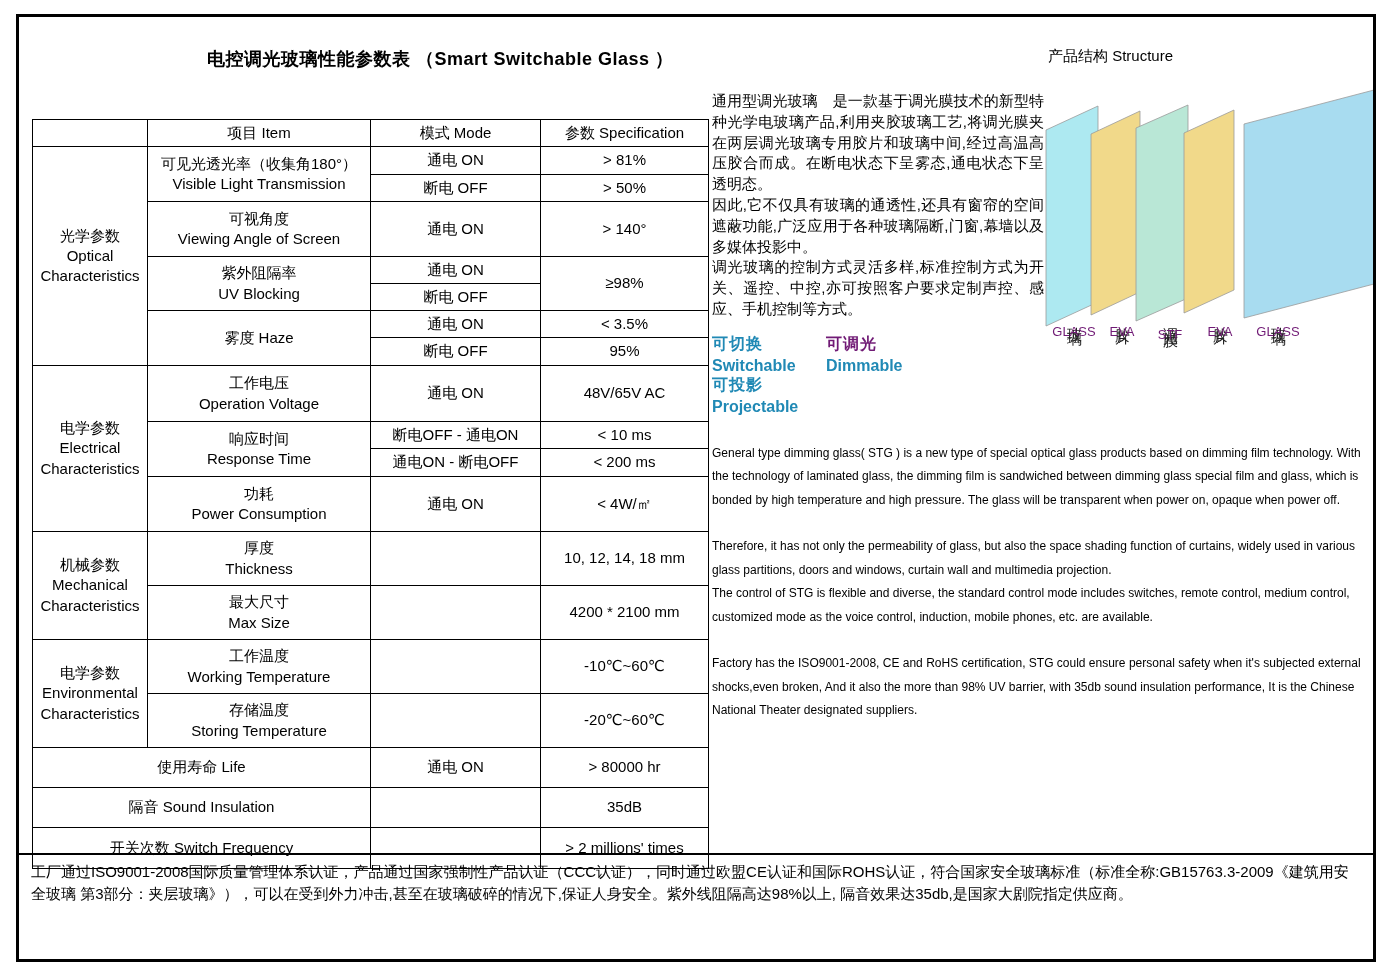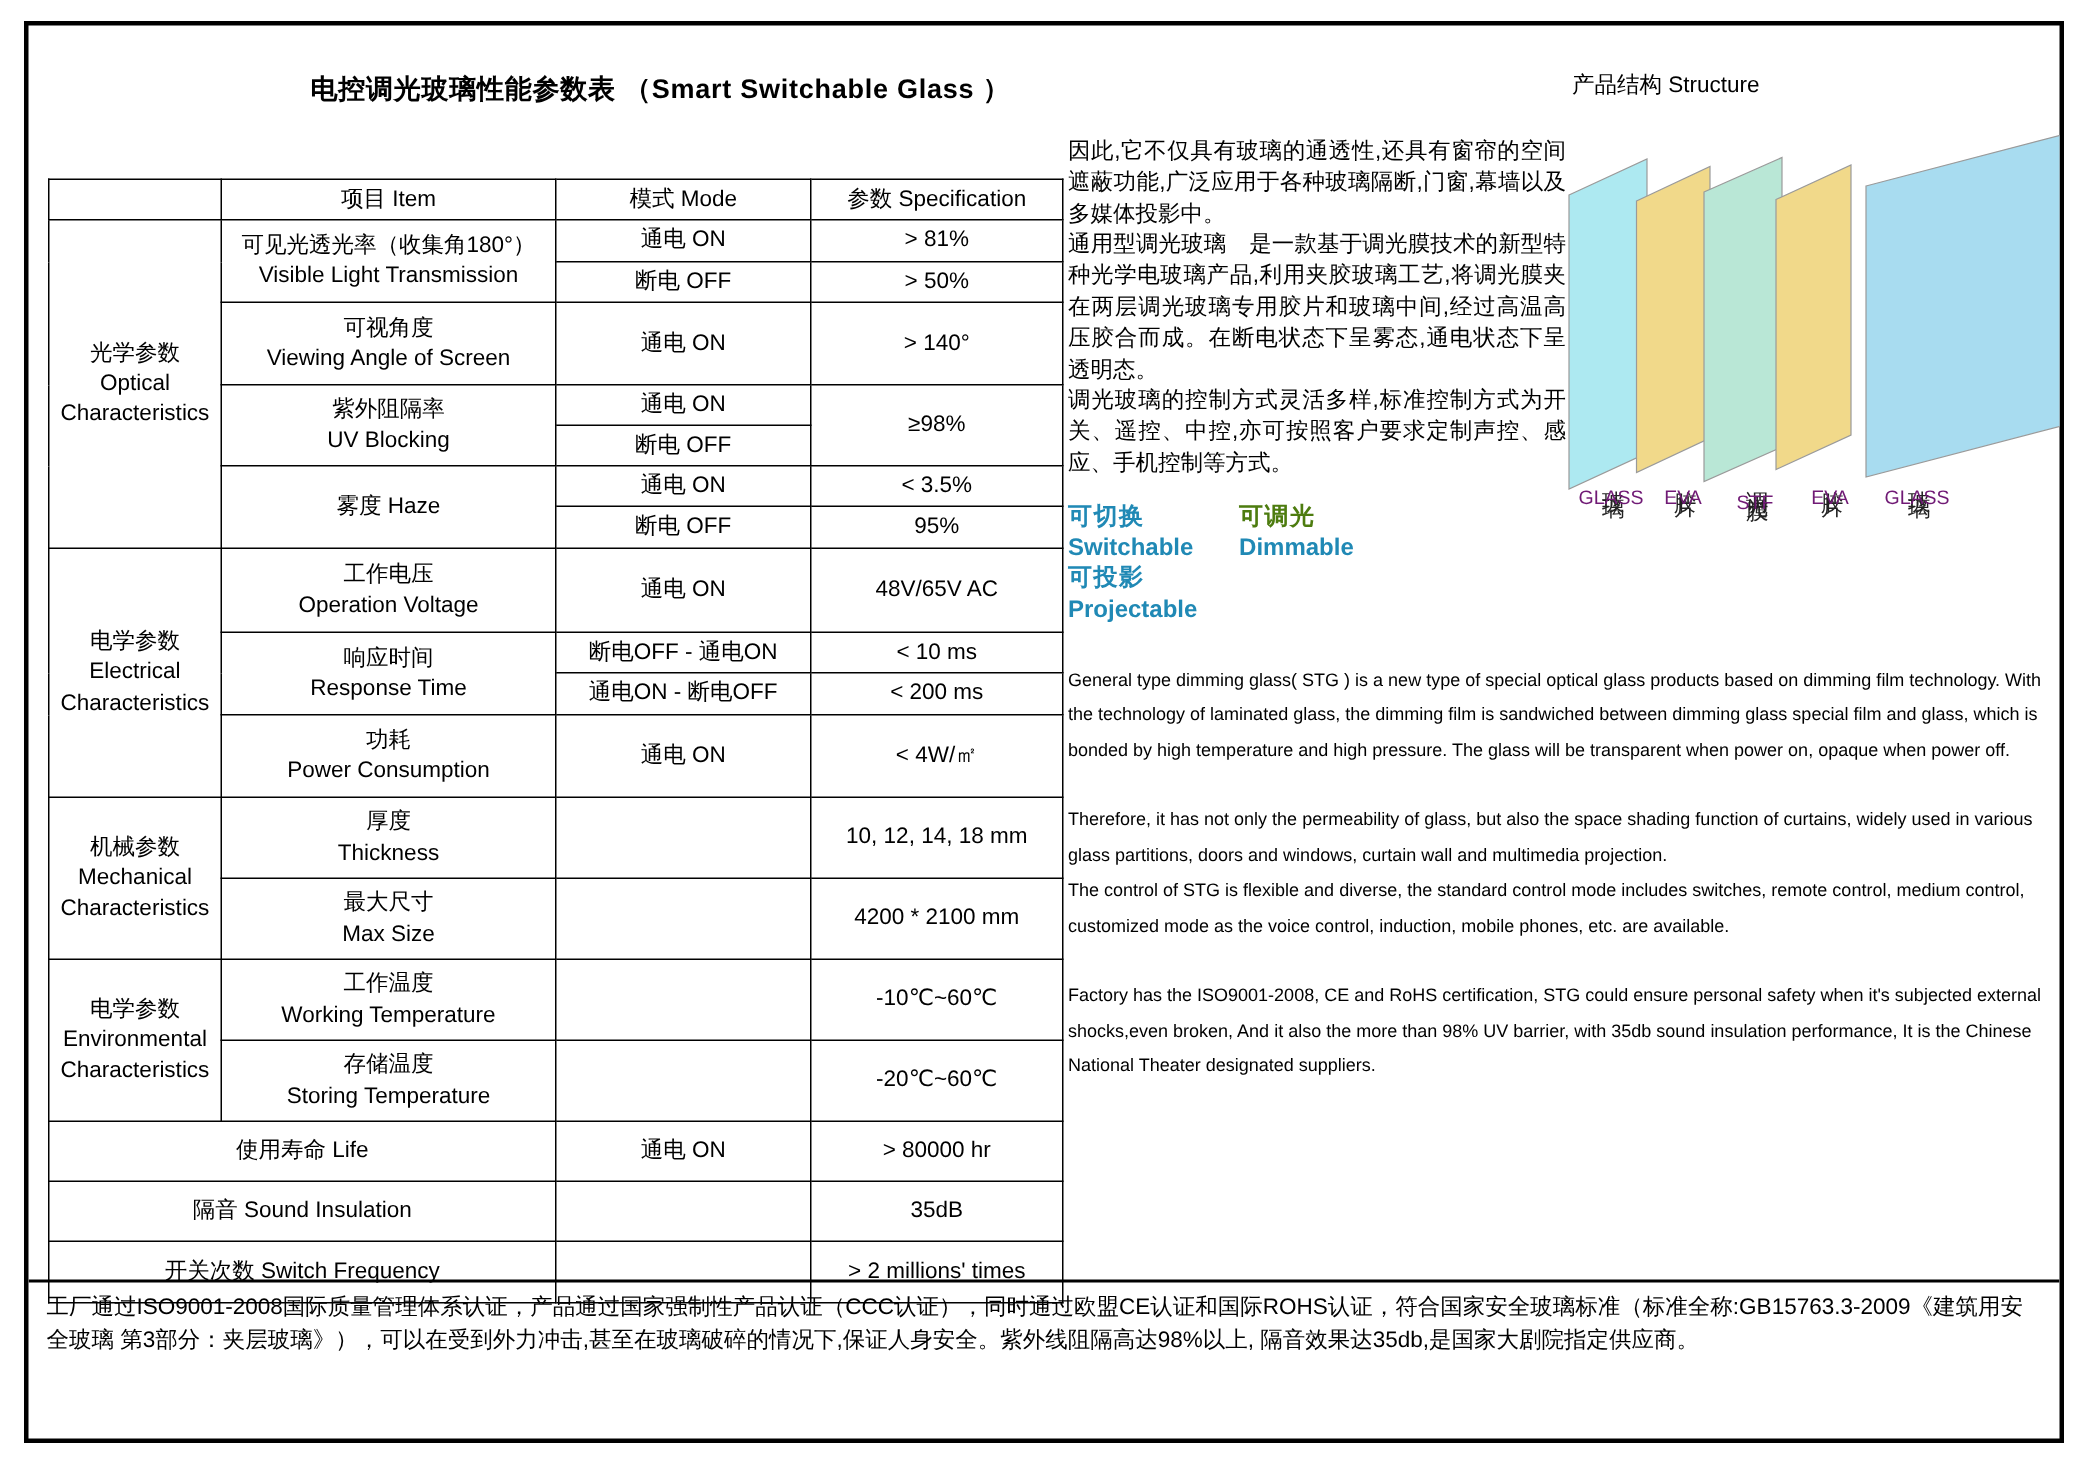--- a/index.html
+++ b/index.html
@@ -222,31 +222,31 @@
           <td>&gt; 2 millions' times</td>
         </tr>
         </tbody>
       </table>
     </div>
 
     <div class="right-col">
       <div class="right-top">
 
         <div class="zh-block">
+          <p>通用型调光玻璃　是一款基于调光膜技术的新型特种光学电玻璃产品,利用夹胶玻璃工艺,将调光膜夹在两层调光玻璃专用胶片和玻璃中间,经过高温高压胶合而成。在断电状态下呈雾态,通电状态下呈透明态。</p>
           <p>因此,它不仅具有玻璃的通透性,还具有窗帘的空间遮蔽功能,广泛应用于各种玻璃隔断,门窗,幕墙以及多媒体投影中。</p>
-          <p>通用型调光玻璃　是一款基于调光膜技术的新型特种光学电玻璃产品,利用夹胶玻璃工艺,将调光膜夹在两层调光玻璃专用胶片和玻璃中间,经过高温高压胶合而成。在断电状态下呈雾态,通电状态下呈透明态。</p>
           <p>调光玻璃的控制方式灵活多样,标准控制方式为开关、遥控、中控,亦可按照客户要求定制声控、感应、手机控制等方式。</p>
 
           <div class="features">
             <div class="feature-col">
               <span class="fz feature-color" style="color: rgb(32, 137, 181);">可切换</span>
               <span class="fe feature-color" style="color: rgb(32, 137, 181);">Switchable</span>
             </div>
             <div class="feature-col">
-              <span class="fz feature-color" style="color: #4d7c0f;">可调光</span>
+              <span class="fz feature-color" style="color: #701a75;">可调光</span>
               <span class="fe feature-color" style="color: rgb(32, 137, 181);">Dimmable</span>
             </div>
             <div class="feature-col">
               <span class="fz feature-color" style="color: rgb(32, 137, 181);">可投影</span>
               <span class="fe feature-color" style="color: rgb(32, 137, 181);">Projectable</span>
             </div>
           </div>
         </div>
 
         <div class="structure-block">

